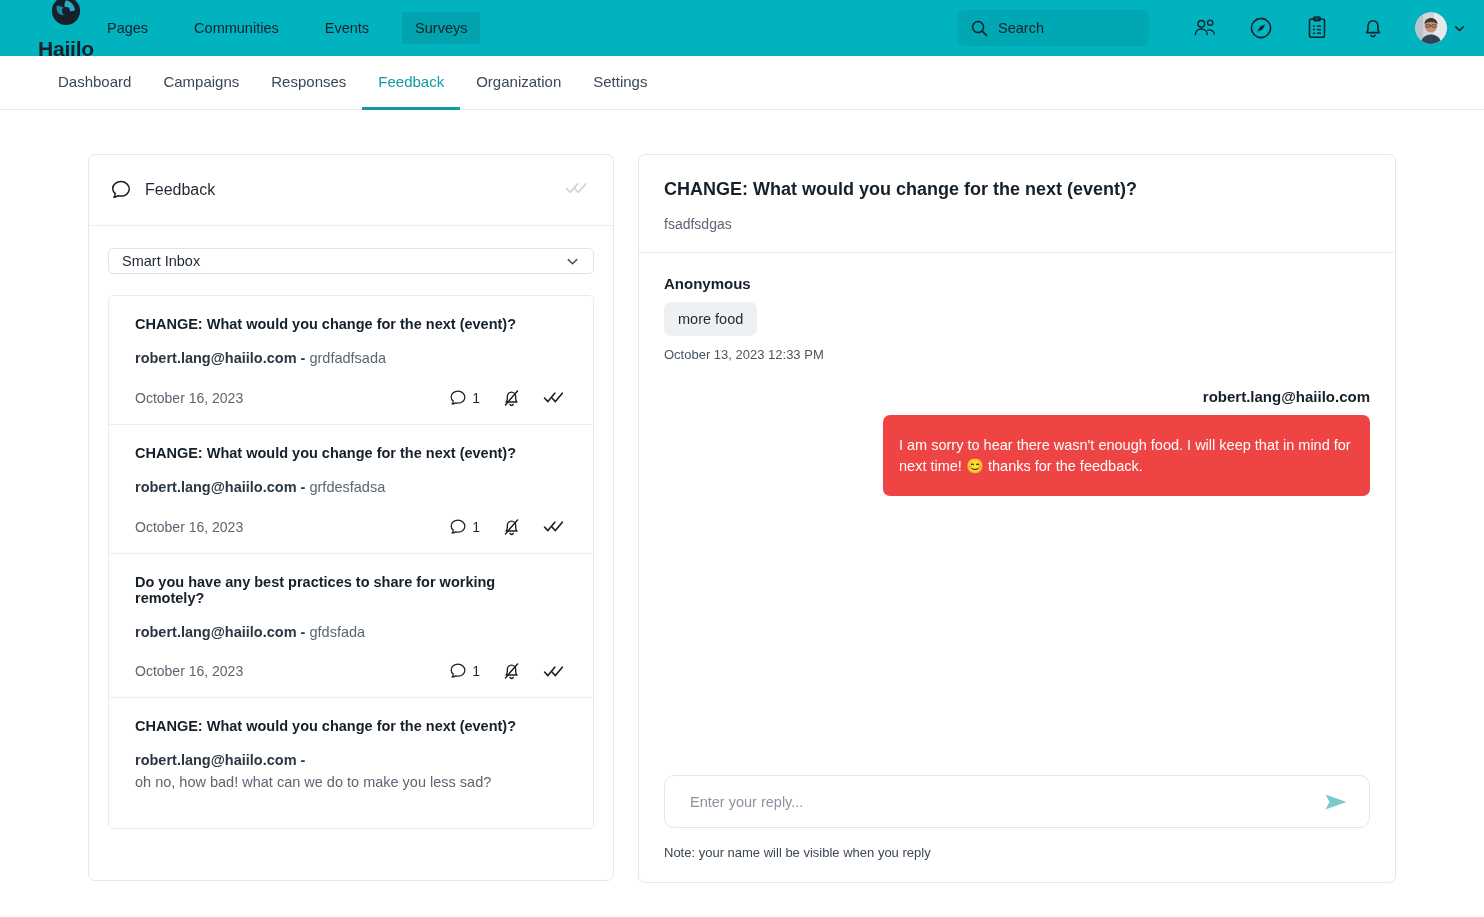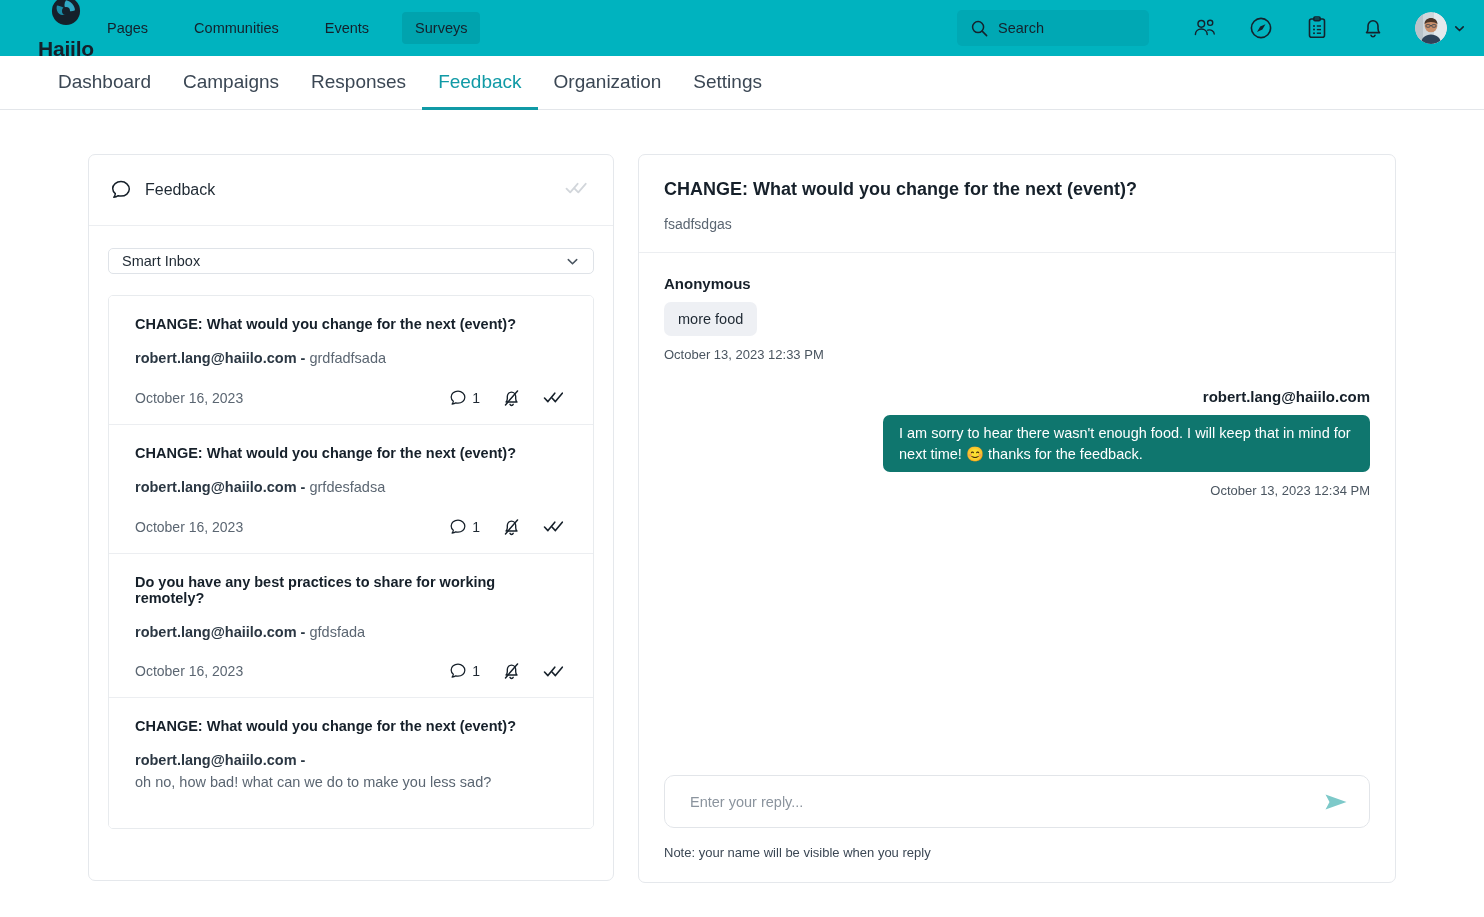--- a/index.html
+++ b/index.html
@@ -100,21 +100,21 @@
     border-bottom: 1px solid #e3e6ea;
     display: flex;
     align-items: stretch;
     padding: 0 42px;
     gap: 0px;
   }
   .subnav a {
     display: flex;
     align-items: center;
     padding: 16px 16px;
-    font-size: 19px;
+    font-size: 15px;
     color: #3b4754;
     text-decoration: none;
     border-bottom: 3px solid transparent;
     margin-bottom: -1px;
   }
   .subnav a.active {
     color: #109aa6;
     border-bottom-color: #109aa6;
   }
 
@@ -264,24 +264,24 @@
   }
   .msg-time {
     font-size: 13px;
     color: #4a5560;
     margin-top: 11px;
   }
   .msg.out { text-align: right; }
   .msg.out .msg-author { color: #16202a; }
   .bubble-out {
     display: inline-block;
-    background: #0f766e;
+    background: #ef4444;
     color: #ffffff;
     border-radius: 7px;
-    padding: 8px 16px;
+    padding: 20px 16px;
     font-size: 14.5px;
     line-height: 1.42;
     text-align: left;
     max-width: 487px;
   }
 
   .reply-area { padding: 0 25px 22px 25px; }
   .reply-box {
     height: 53px;
     border: 1px solid #e2e5e9;
@@ -550,21 +550,20 @@
 
       <div class="msg in">
         <div class="msg-author">Anonymous</div>
         <div class="bubble-in">more food</div>
         <div class="msg-time">October 13, 2023 12:33 PM</div>
       </div>
 
       <div class="msg out">
         <div class="msg-author">robert.lang@haiilo.com</div>
         <div class="bubble-out">I am sorry to hear there wasn't enough food. I will keep that in mind for next time! 😊 thanks for the feedback.</div>
-        <div class="msg-time">October 13, 2023 12:34 PM</div>
       </div>
 
     </div>
 
     <div class="reply-area">
       <div class="reply-box">
         <input type="text" placeholder="Enter your reply..." style="">
         <span class="send-btn">
           <svg width="28" height="24" viewBox="0 0 28 24">
             <path d="M3.5 4.5 L24.5 12 L3.5 19.5 L7.5 12 Z" fill="#7dc9c9"></path>

